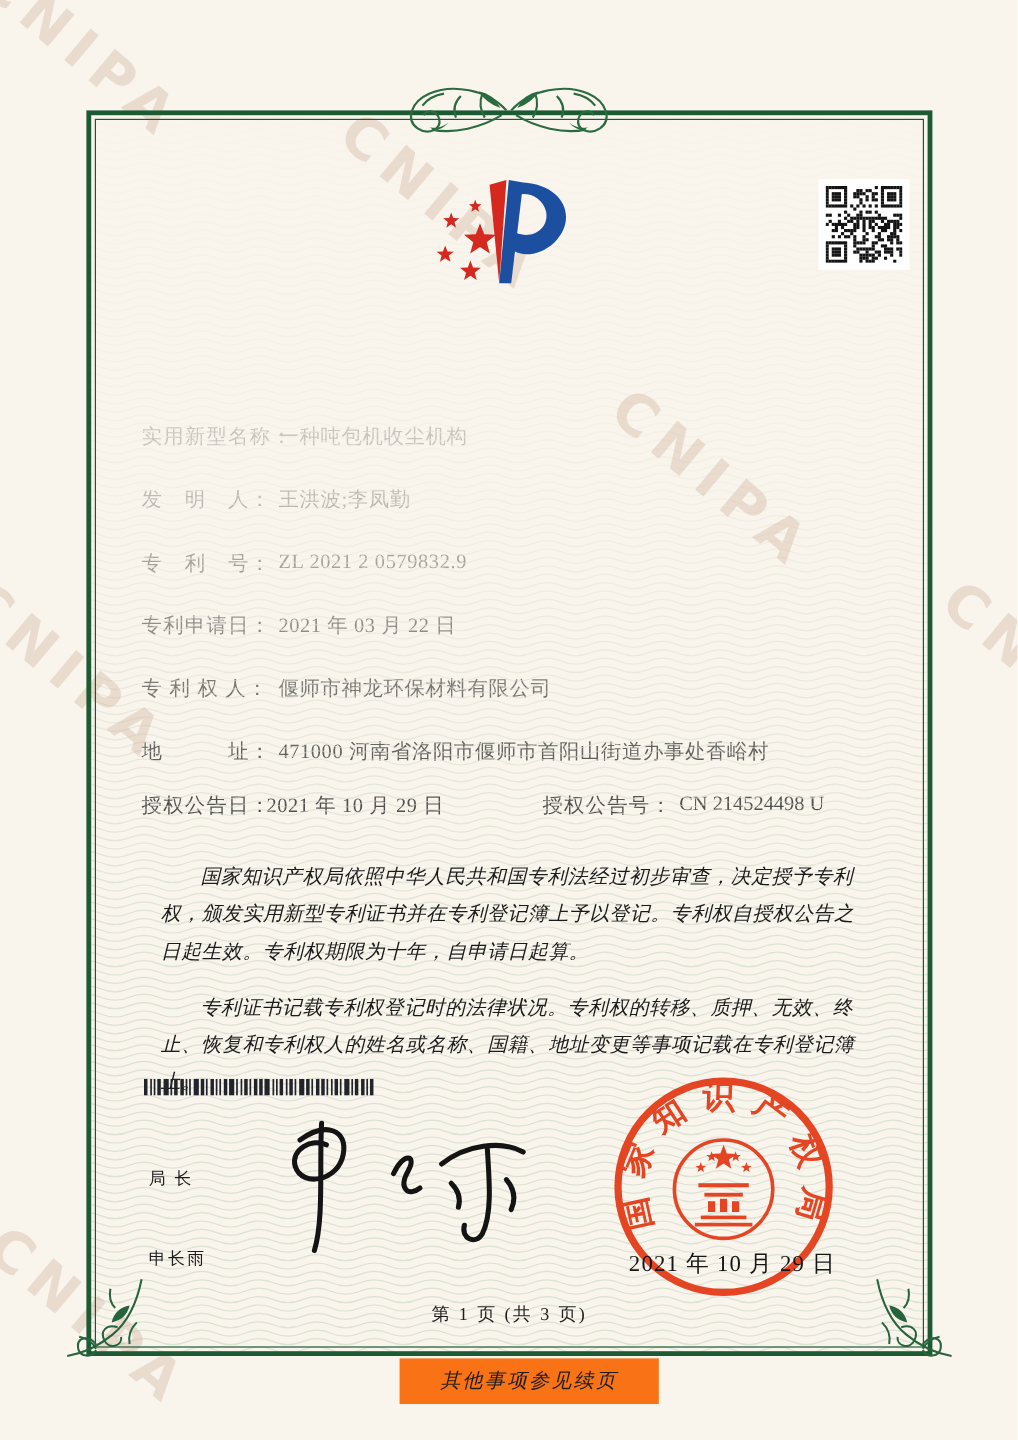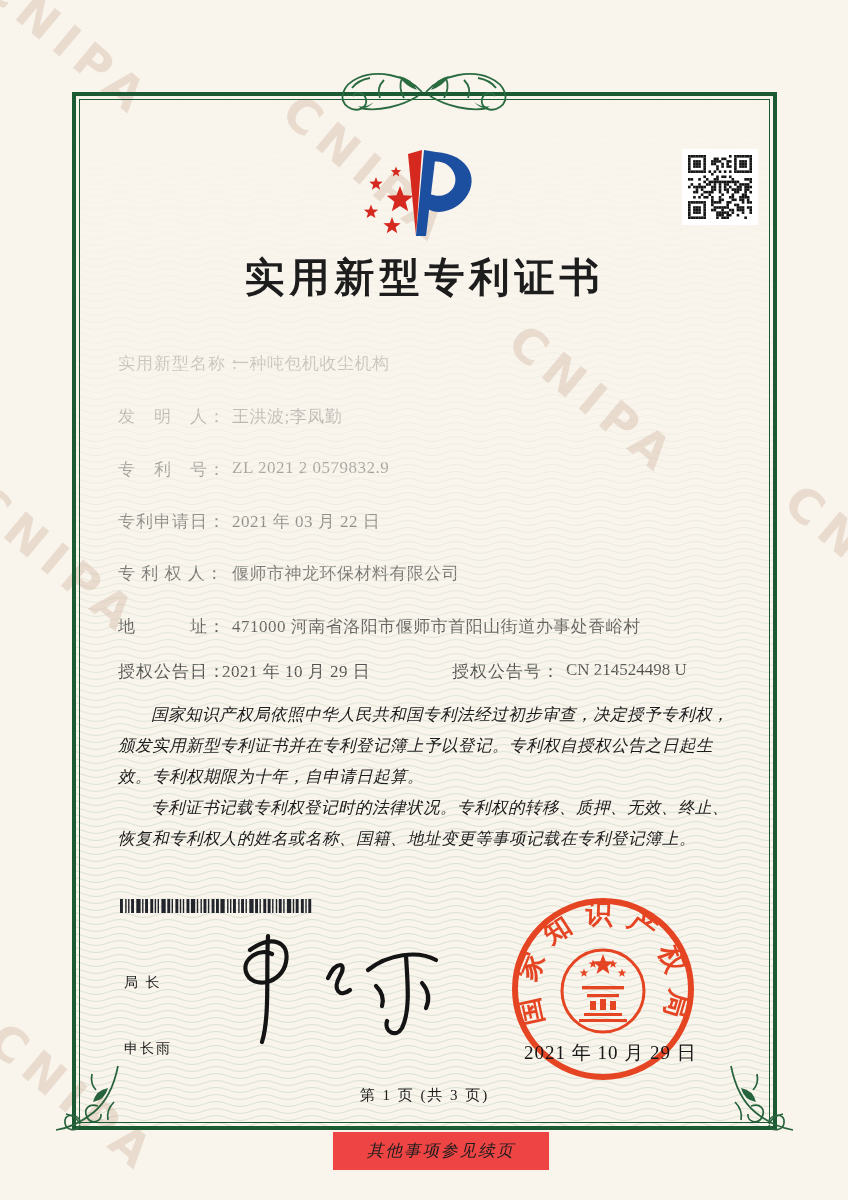--- a/index.html
+++ b/index.html
@@ -23,30 +23,30 @@
   .certno{position:absolute;left:118px;top:147px;font-size:17px;letter-spacing:3px;}
   .title{position:absolute;left:72px;top:250px;width:705px;text-align:center;
       font-size:40px;font-weight:700;letter-spacing:5px;}
   .frow{position:absolute;left:0;top:0;width:848px;height:24px;font-size:17px;}
   .flabel{position:absolute;left:118px;white-space:pre;letter-spacing:1px;}
   .fvalue{position:absolute;left:232px;white-space:pre;letter-spacing:0.5px;}
   .glabel2{position:absolute;left:452px;white-space:pre;letter-spacing:1px;}
   .gvalue2{position:absolute;left:566px;white-space:pre;}
   .paras{position:absolute;left:118px;top:699px;width:614px;z-index:5;
       font-size:16.5px;line-height:31px;letter-spacing:0.5px;font-style:italic;color:#1b1b1b;}
-  .paras p{margin:0;text-indent:33px;}
+  .paras p{margin:16px;text-indent:33px;}
   .officer{position:absolute;left:124px;font-size:14px;letter-spacing:2px;z-index:5;}
   .sig{position:absolute;left:210px;top:928px;z-index:5;}
   .seal{position:absolute;left:507px;top:893px;z-index:5;opacity:0.93;}
   .sealdate{position:absolute;left:524px;top:1040px;z-index:6;font-size:19px;
       letter-spacing:1px;color:#161616;}
   .pagenum{position:absolute;left:72px;top:1086px;width:705px;text-align:center;
       font-size:15px;z-index:5;letter-spacing:2px;}
   .contnote{position:absolute;left:333px;top:1132px;width:216px;height:38px;z-index:5;
-      background:#ef4444;text-align:center;line-height:38px;font-size:16.5px;
+      background:#f97316;text-align:center;line-height:38px;font-size:16.5px;
       font-style:italic;letter-spacing:2px;box-shadow:0 0 4px rgba(0,0,0,0.04);}
   .qrbox{position:absolute;left:682px;top:149px;width:76px;height:76px;background:#fff;
       z-index:5;display:flex;align-items:center;justify-content:center;}
   .logo{position:absolute;left:348px;top:144px;z-index:5;}
   .barcode{position:absolute;left:120px;top:899px;z-index:5;}
 </style>
 </head>
 <body>
 
 <div class="page">
@@ -390,21 +390,20 @@
         <rect x="12.80" y="61.44" width="2.61" height="2.61" fill="#131313"></rect>
         <rect x="15.36" y="61.44" width="2.61" height="2.61" fill="#131313"></rect>
         <rect x="28.16" y="61.44" width="2.61" height="2.61" fill="#131313"></rect>
         <rect x="33.28" y="61.44" width="2.61" height="2.61" fill="#131313"></rect>
         <rect x="35.84" y="61.44" width="2.61" height="2.61" fill="#131313"></rect>
         <rect x="38.40" y="61.44" width="2.61" height="2.61" fill="#131313"></rect>
         <rect x="56.32" y="61.44" width="2.61" height="2.61" fill="#131313"></rect>
       </svg>
   </div>
 
-  <div class="title content">实用新型专利证书</div>
 
   <div class="frow" style="top:352px;">
     <span class="flabel">实用新型名称：</span>
     <span class="fvalue">一种吨包机收尘机构</span>
   </div>
   <div class="frow" style="top:405px;">
     <span class="flabel">发　明　人：</span>
     <span class="fvalue">王洪波;李凤勤</span>
   </div>
   <div class="frow" style="top:458px;">

